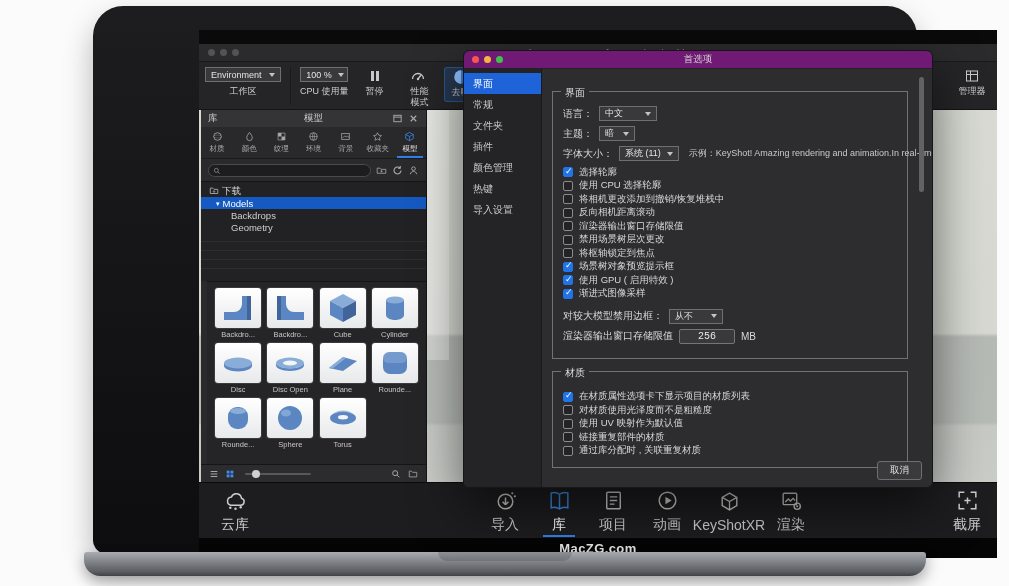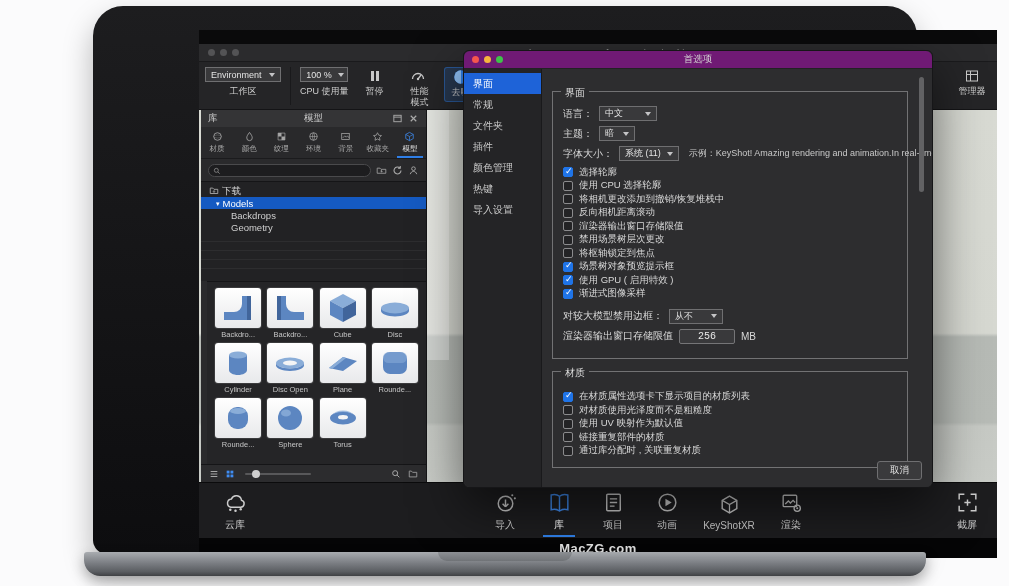--- a/index.html
+++ b/index.html
@@ -96,21 +96,21 @@
   
   .ribbon{position:absolute;left:0;top:452px;width:100%;height:56px;background:#1d1d1f;
     border-top:1px solid #0b0b0c;}
   .ribbon-left{position:absolute;left:12px;top:2px;display:flex;}
   .ribbon-center{position:absolute;left:282px;top:2px;display:flex;gap:6px;}
   .ribbon-right{position:absolute;right:6px;top:2px;display:flex;}
   .rb-item{width:48px;height:52px;display:flex;flex-direction:column;align-items:center;
     justify-content:center;gap:3px;color:#cdcdcd;position:relative;}
   .rb-item.wide{width:64px;}
   .rb-ic{display:flex;}.rb-ic svg{width:25px;height:25px;}
-  .rb-label{font-size:10px;white-space:nowrap;}
+  .rb-label{font-size:14px;white-space:nowrap;}
   .rb-item.active{color:#fff;}
   .rb-item.active .rb-ic{color:#3f8cf2;}
   .rb-item.active::after{content:"";position:absolute;bottom:0;left:8px;right:8px;height:2px;background:#2f7fe8;}
 
   .brand{position:absolute;left:0;top:508px;width:100%;height:20px;background:#050506;
     display:flex;align-items:center;justify-content:center;}
   .brand span{color:#e4e4e4;font-size:13px;font-weight:bold;letter-spacing:.4px;}
 
   
   .dialog{position:absolute;left:264px;top:20px;width:470px;height:438px;background:#2d2d2f;
@@ -400,34 +400,34 @@
                 <path d="M20 3 33 10 20 17 7 10Z" fill="#8aadd8"></path>
                 <path d="M7 10v14l13 7V17Z" fill="#5c86c1"></path>
                 <path d="M33 10v14l-13 7V17Z" fill="#41659b"></path>
               </svg>
             </div>
       <div class="tile-label">Cube</div>
     </div>
           <div class="tile">
       <div class="tile-img">
               <svg viewBox="0 0 40 34">
+                <path d="M11 9v15c0 2.8 4 5 9 5s9-2.2 9-5V9Z" fill="#5c86c1"></path>
+                <ellipse cx="20" cy="9" rx="9" ry="3.6" fill="#8aadd8"></ellipse>
+              </svg>
+            </div>
+      <div class="tile-label">Cylinder</div>
+    </div>
+          <div class="tile">
+      <div class="tile-img">
+              <svg viewBox="0 0 40 34">
                 <path d="M6 17v3c0 3 6.3 5.4 14 5.4S34 23 34 20v-3Z" fill="#5c86c1"></path>
                 <ellipse cx="20" cy="17" rx="14" ry="5.4" fill="#8aadd8"></ellipse>
               </svg>
             </div>
       <div class="tile-label">Disc</div>
-    </div>
-          <div class="tile">
-      <div class="tile-img">
-              <svg viewBox="0 0 40 34">
-                <path d="M11 9v15c0 2.8 4 5 9 5s9-2.2 9-5V9Z" fill="#5c86c1"></path>
-                <ellipse cx="20" cy="9" rx="9" ry="3.6" fill="#8aadd8"></ellipse>
-              </svg>
-            </div>
-      <div class="tile-label">Cylinder</div>
     </div>
           <div class="tile">
       <div class="tile-img">
               <svg viewBox="0 0 40 34">
                 <path d="M34 17a14 5.4 0 1 1-28 0 14 5.4 0 1 1 28 0M27 17a7 2.4 0 1 0-14 0 7 2.4 0 1 0 14 0" fill="#8aadd8" fill-rule="evenodd"></path>
                 <path d="M6 17v2.6c0 3 6.3 5.4 14 5.4s14-2.4 14-5.4V17c0 3-6.3 5.4-14 5.4S6 20 6 17Z" fill="#5c86c1"></path>
               </svg>
             </div>
       <div class="tile-label">Disc Open</div>
     </div>

